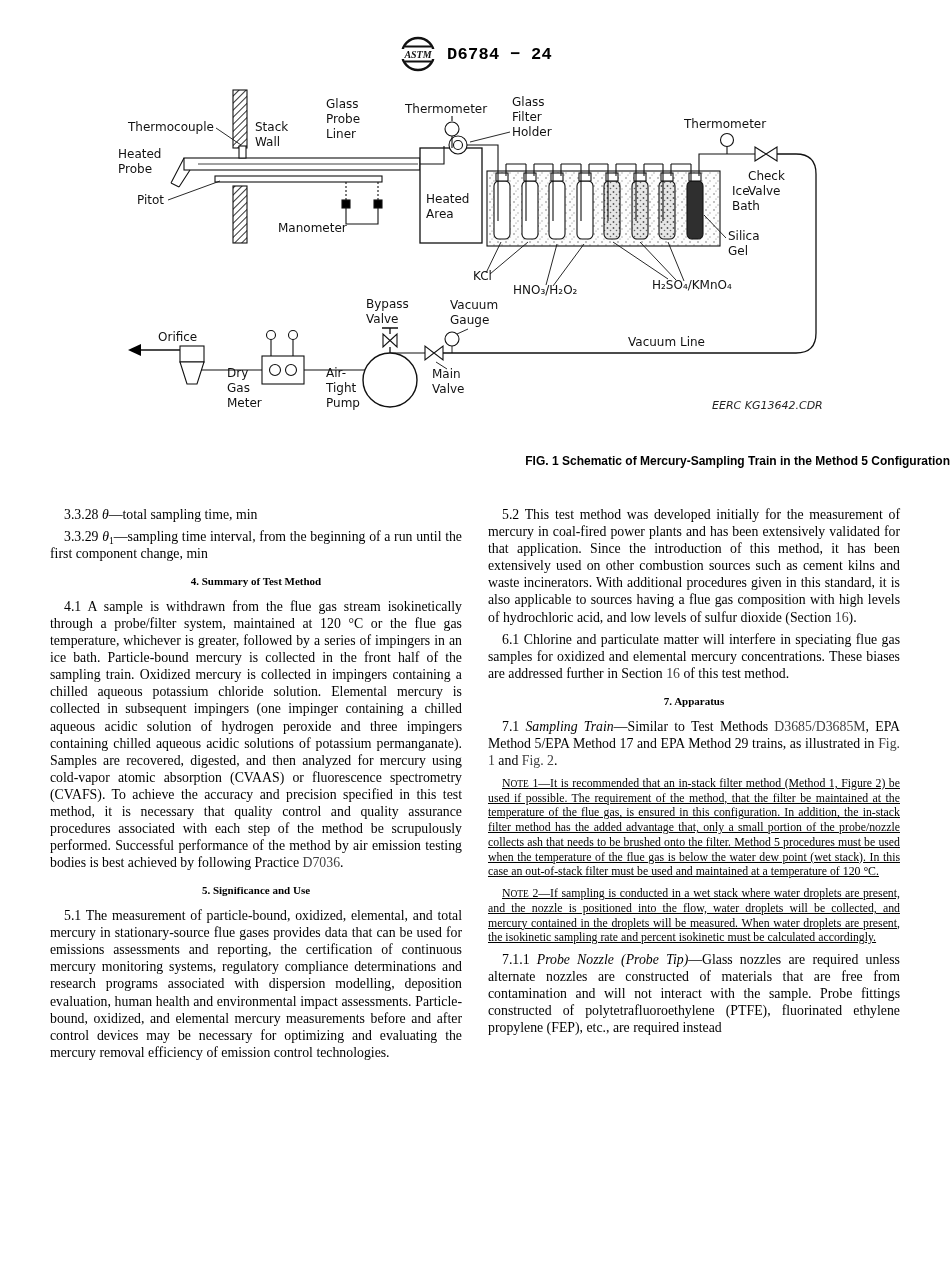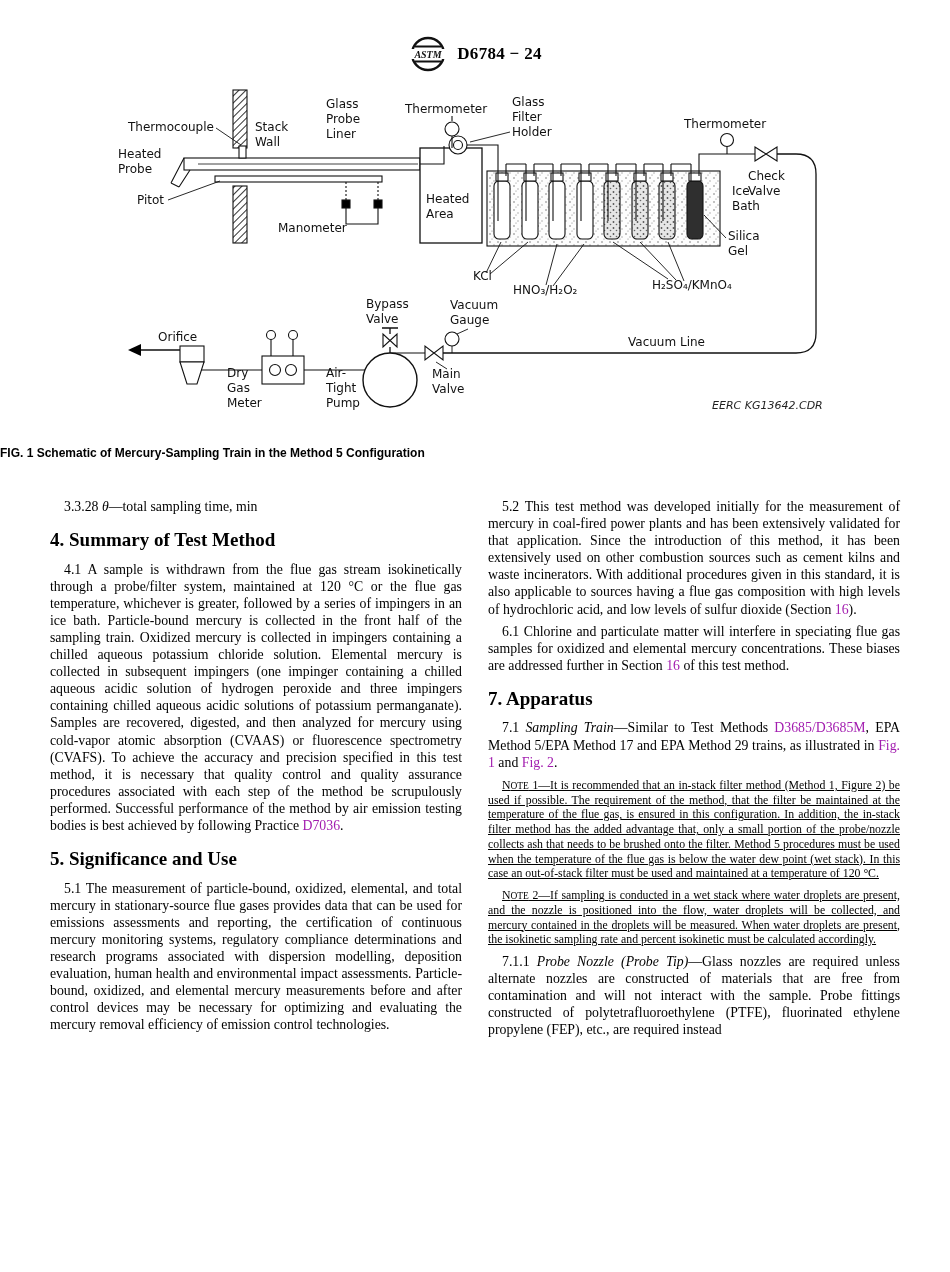--- a/index.html
+++ b/index.html
@@ -1,31 +1,31 @@
 <!DOCTYPE html>
 <html><head>
 <meta charset="utf-8">
 <style>
   * { margin:0; padding:0; box-sizing:border-box; }
   html,body { background:#fff; }
   body { width:950px; height:1272px; font-family:"Liberation Serif", serif; color:#000; }
   .page { position:relative; width:950px; height:1084px; padding-top:34px; overflow:hidden; }
   .doc-header { display:flex; justify-content:center; align-items:center; gap:9px; height:40px; }
-  .doc-number { font-family:Liberation Serif, serif; font-weight:bold; font-size:17px; letter-spacing:.3px; }
+  .doc-number { font-family:Liberation Mono, monospace; font-weight:bold; font-size:17px; letter-spacing:.3px; }
   .schematic { display:block; margin-top:14px; }
   svg text { font-family:"DejaVu Sans", sans-serif; font-size:12px; fill:#111; }
   svg text.it { font-style:italic; font-size:11px; fill:#222; }
-  .fig-caption { text-align:left; font-family:"Liberation Sans", sans-serif; font-weight:bold; font-size:12px; margin-top:13px; }
+  .fig-caption { text-align:right; font-family:"Liberation Sans", sans-serif; font-weight:bold; font-size:12px; margin-top:21px; }
   .columns { display:flex; gap:26px; padding:0 50px; margin-top:38px; }
   .col { width:412px; text-align:justify; font-size:13.8px; line-height:1.24; }
-  .sec-heading { font-size:19px; font-weight:bold; text-align:left; margin:13px 0 9px; }
+  .sec-heading { font-size:11px; font-weight:bold; text-align:center; margin:13px 0 9px; }
   .para { margin:0 0 5px; text-indent:14px; }
   .note { font-size:11.8px; line-height:1.25; margin:7px 0 6px; text-indent:14px;text-decoration:underline; }
   .i { font-style:italic; }
-  .link { color:#a21caf; }
+  .link { color:#404040; }
   .sc { font-size:.8em; }
   sub { font-size:.7em; vertical-align:baseline; position:relative; top:.28em; }
   .page-number { position:absolute; top:1216px; left:0; width:100%; text-align:center; font-size:12.5px; }
 </style>
 </head>
 <body>
 
 <div class="page">
 
   <div class="doc-header">
@@ -238,20 +238,21 @@
       <text x="158" y="253">Orifice</text>
       <text class="it" x="712" y="321">EERC KG13642.CDR</text>
     </g>
   </svg>
 
   <div class="fig-caption">FIG. 1 Schematic of Mercury-Sampling Train in the Method 5 Configuration</div>
 
   <div class="columns">
     <div class="col">
         <p class="para"><span>3.3.28 </span><span class="i">θ</span><span>—total sampling time, min</span></p>
+        <p class="para"><span>3.3.29 </span><span class="i">θ</span><sub>1</sub><span>—sampling time interval, from the beginning of a run until the first component change, min</span></p>
         <h3 class="sec-heading"><span>4. Summary of Test Method</span></h3>
         <p class="para"><span>4.1 A sample is withdrawn from the flue gas stream isokinetically through a probe/filter system, maintained at 120 °C or the flue gas temperature, whichever is greater, followed by a series of impingers in an ice bath. Particle-bound mercury is collected in the front half of the sampling train. Oxidized mercury is collected in impingers containing a chilled aqueous potassium chloride solution. Elemental mercury is collected in subsequent impingers (one impinger containing a chilled aqueous acidic solution of hydrogen peroxide and three impingers containing chilled aqueous acidic solutions of potassium permanganate). Samples are recovered, digested, and then analyzed for mercury using cold-vapor atomic absorption (CVAAS) or fluorescence spectrometry (CVAFS). To achieve the accuracy and precision specified in this test method, it is necessary that quality control and quality assurance procedures associated with each step of the method be scrupulously performed. Successful performance of the method by air emission testing bodies is best achieved by following Practice </span><span class="link">D7036</span><span>.</span></p>
         <h3 class="sec-heading"><span>5. Significance and Use</span></h3>
         <p class="para"><span>5.1 The measurement of particle-bound, oxidized, elemental, and total mercury in stationary-source flue gases provides data that can be used for emissions assessments and reporting, the certification of continuous mercury monitoring systems, regulatory compliance determinations and research programs associated with dispersion modelling, deposition evaluation, human health and environmental impact assessments. Particle-bound, oxidized, and elemental mercury measurements before and after control devices may be necessary for optimizing and evaluating the mercury removal efficiency of emission control technologies.</span></p>
       </div>
     <div class="col">
         <p class="para"><span>5.2 This test method was developed initially for the measurement of mercury in coal-fired power plants and has been extensively validated for that application. Since the introduction of this method, it has been extensively used on other combustion sources such as cement kilns and waste incinerators. With additional procedures given in this standard, it is also applicable to sources having a flue gas composition with high levels of hydrochloric acid, and low levels of sulfur dioxide (Section </span><span class="link">16</span><span>).</span></p>
         <p class="para"><span>6.1 Chlorine and particulate matter will interfere in speciating flue gas samples for oxidized and elemental mercury concentrations. These biases are addressed further in Section </span><span class="link">16</span><span> of this test method.</span></p>
         <h3 class="sec-heading"><span>7. Apparatus</span></h3>
         <p class="para"><span>7.1 </span><span class="i">Sampling Train</span><span>—Similar to Test Methods </span><span class="link">D3685/D3685M</span><span>, EPA Method 5/EPA Method 17 and EPA Method 29 trains, as illustrated in </span><span class="link">Fig. 1</span><span> and </span><span class="link">Fig. 2</span><span>.</span></p>

